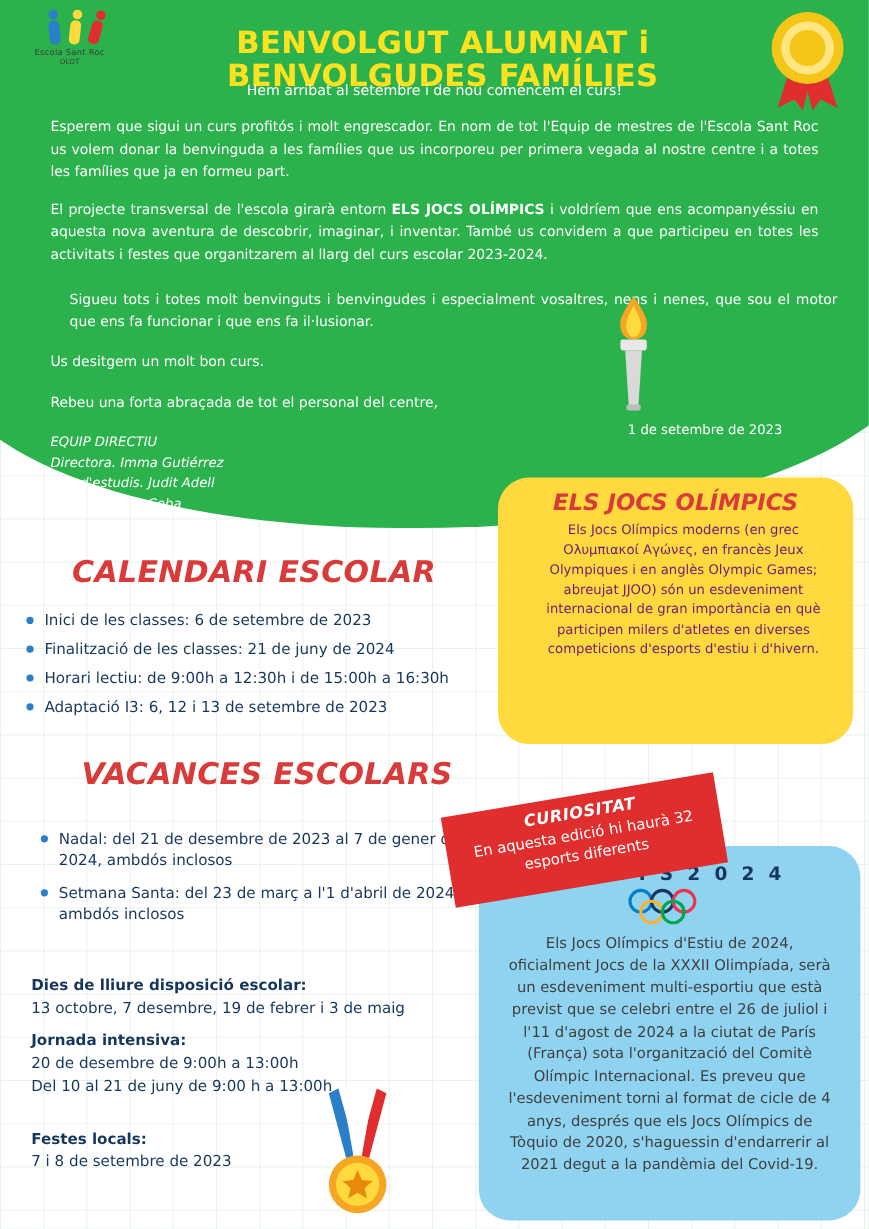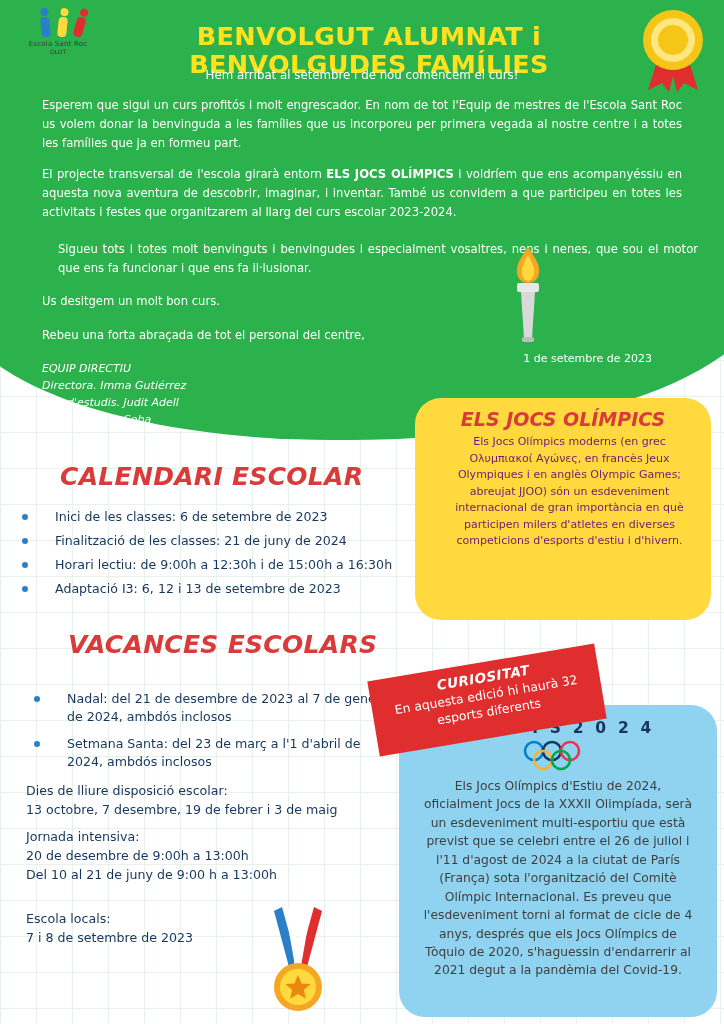--- a/index.html
+++ b/index.html
@@ -147,37 +147,36 @@
 
   
   .bullet-list { position: absolute; z-index: 6; }
   .bullet-list .bullet-row {
     display: flex;
     align-items: flex-start;
     margin-bottom: 6px;
     color: #17365d;
     font-size: 12.6px;
     line-height: 1.42;
-    gap: 18px;
   }
   .bullet-list .dot {
     width: 6px; height: 6px;
     border-radius: 50%;
     background: #2a7fc9;
     margin-top: 6px;
     margin-right: 9px;
     flex: 0 0 auto;
   }
   #list-calendari { left: 22px; top: 508px; width: 390px; }
   #list-vacances { left: 34px; top: 690px; width: 366px; }
   #list-vacances .bullet-row { margin-bottom: 9px; }
 
   
   .info-block { position: absolute; z-index: 6; color: #17365d; font-size: 12.6px; line-height: 1.5; }
-  .info-block .lbl { font-weight: normal; color: #17365d; }
+  .info-block .lbl { font-weight: bold; color: #17365d; margin-top: 30px; }
   #block-lliure { left: 26px; top: 782px; width: 370px; }
   #block-jornada { left: 26px; top: 828px; width: 370px; }
   #block-festes { left: 26px; top: 910px; width: 370px; }
 
   
   #card-jjoo {
     position: absolute;
     left: 415px; top: 398px;
     width: 296px; height: 222px;
     background: #ffd93d;
@@ -345,21 +344,21 @@
     <div>13 octobre, 7 desembre, 19 de febrer i 3 de maig</div>
   </div>
 
   <div class="info-block" id="block-jornada">
     <div class="lbl">Jornada intensiva:</div>
     <div>20 de desembre de 9:00h a 13:00h</div>
     <div>Del 10 al 21 de juny de 9:00 h  a 13:00h</div>
   </div>
 
   <div class="info-block" id="block-festes">
-    <div class="lbl">Escola locals:</div>
+    <div class="lbl">Festes locals:</div>
     <div>7 i 8 de setembre de 2023</div>
   </div>
 
   <svg id="medal-bottom" viewBox="0 0 72 108">
     <path d="M20 2 L36 60 L27 62 L12 6 Z" fill="#2a7fc9"></path>
     <path d="M29 2 L40 60 L33 61 L23 4 Z" fill="#ffffff"></path>
     <path d="M52 2 L36 60 L45 62 L60 6 Z" fill="#e02d2d"></path>
     <path d="M43 2 L32 60 L39 61 L49 4 Z" fill="#ffffff"></path>
     <circle cx="36" cy="82" r="24" fill="#f5a623"></circle>
     <circle cx="36" cy="82" r="18" fill="#ffd93d"></circle>

